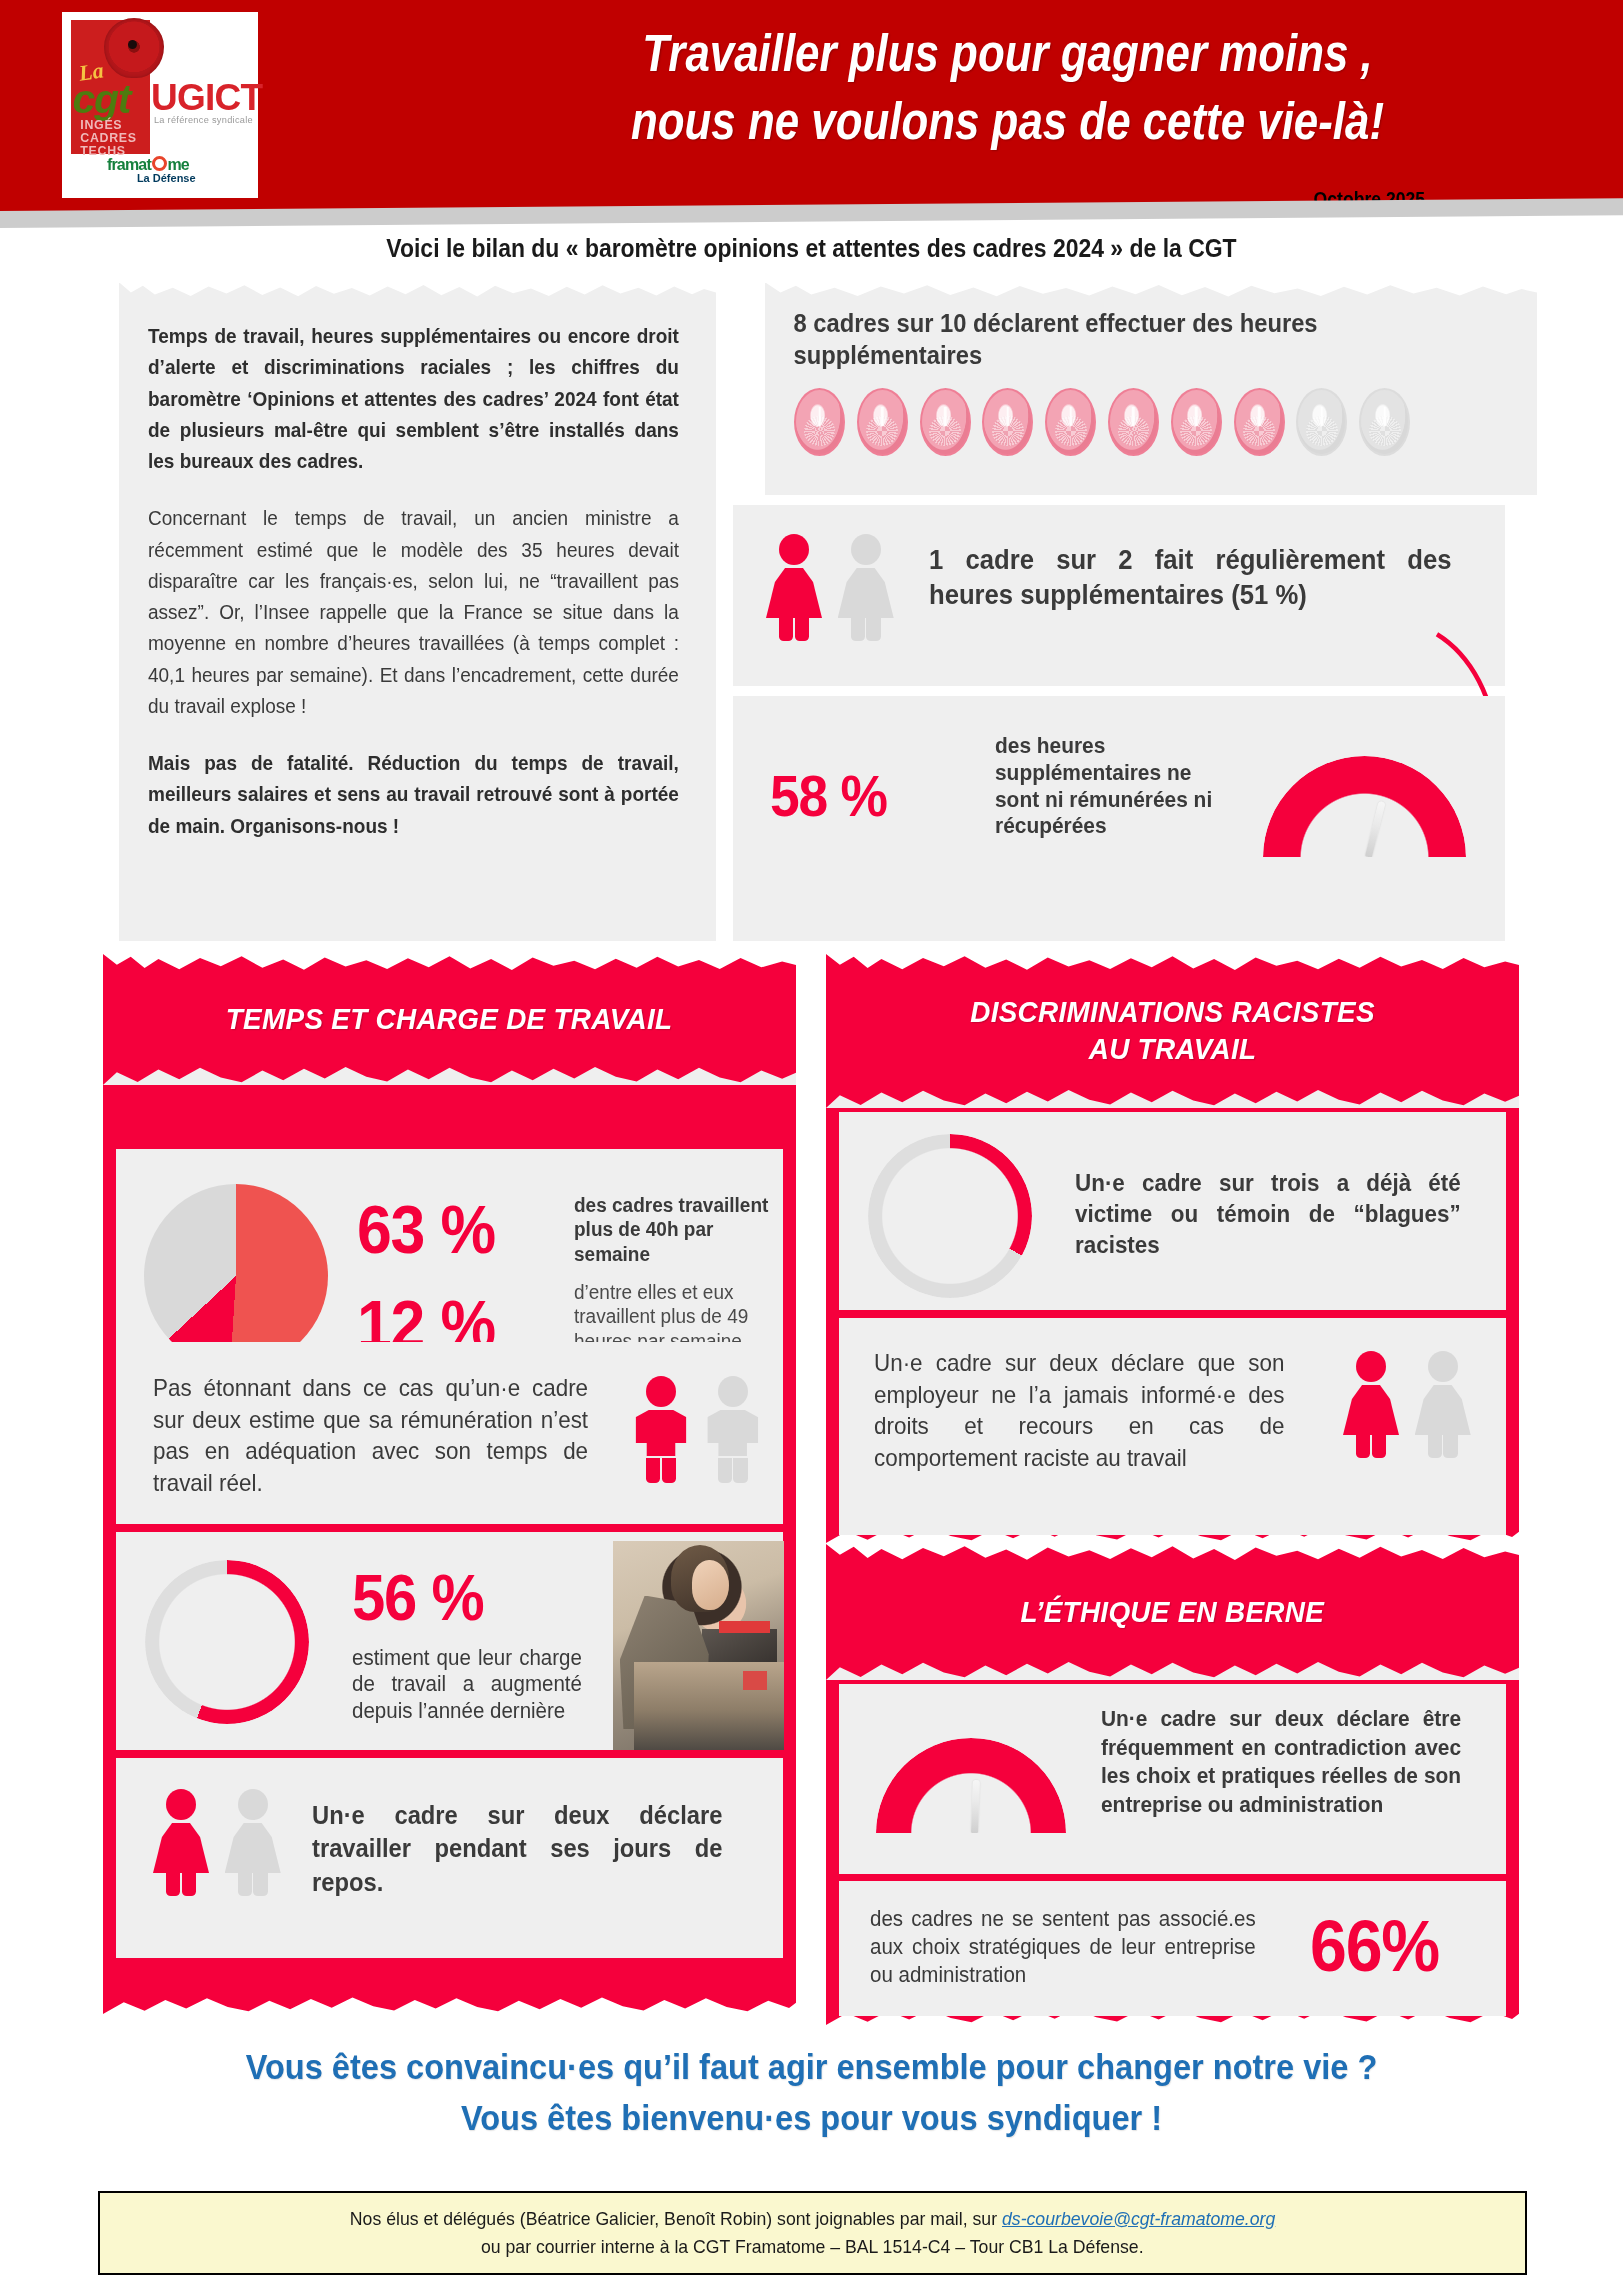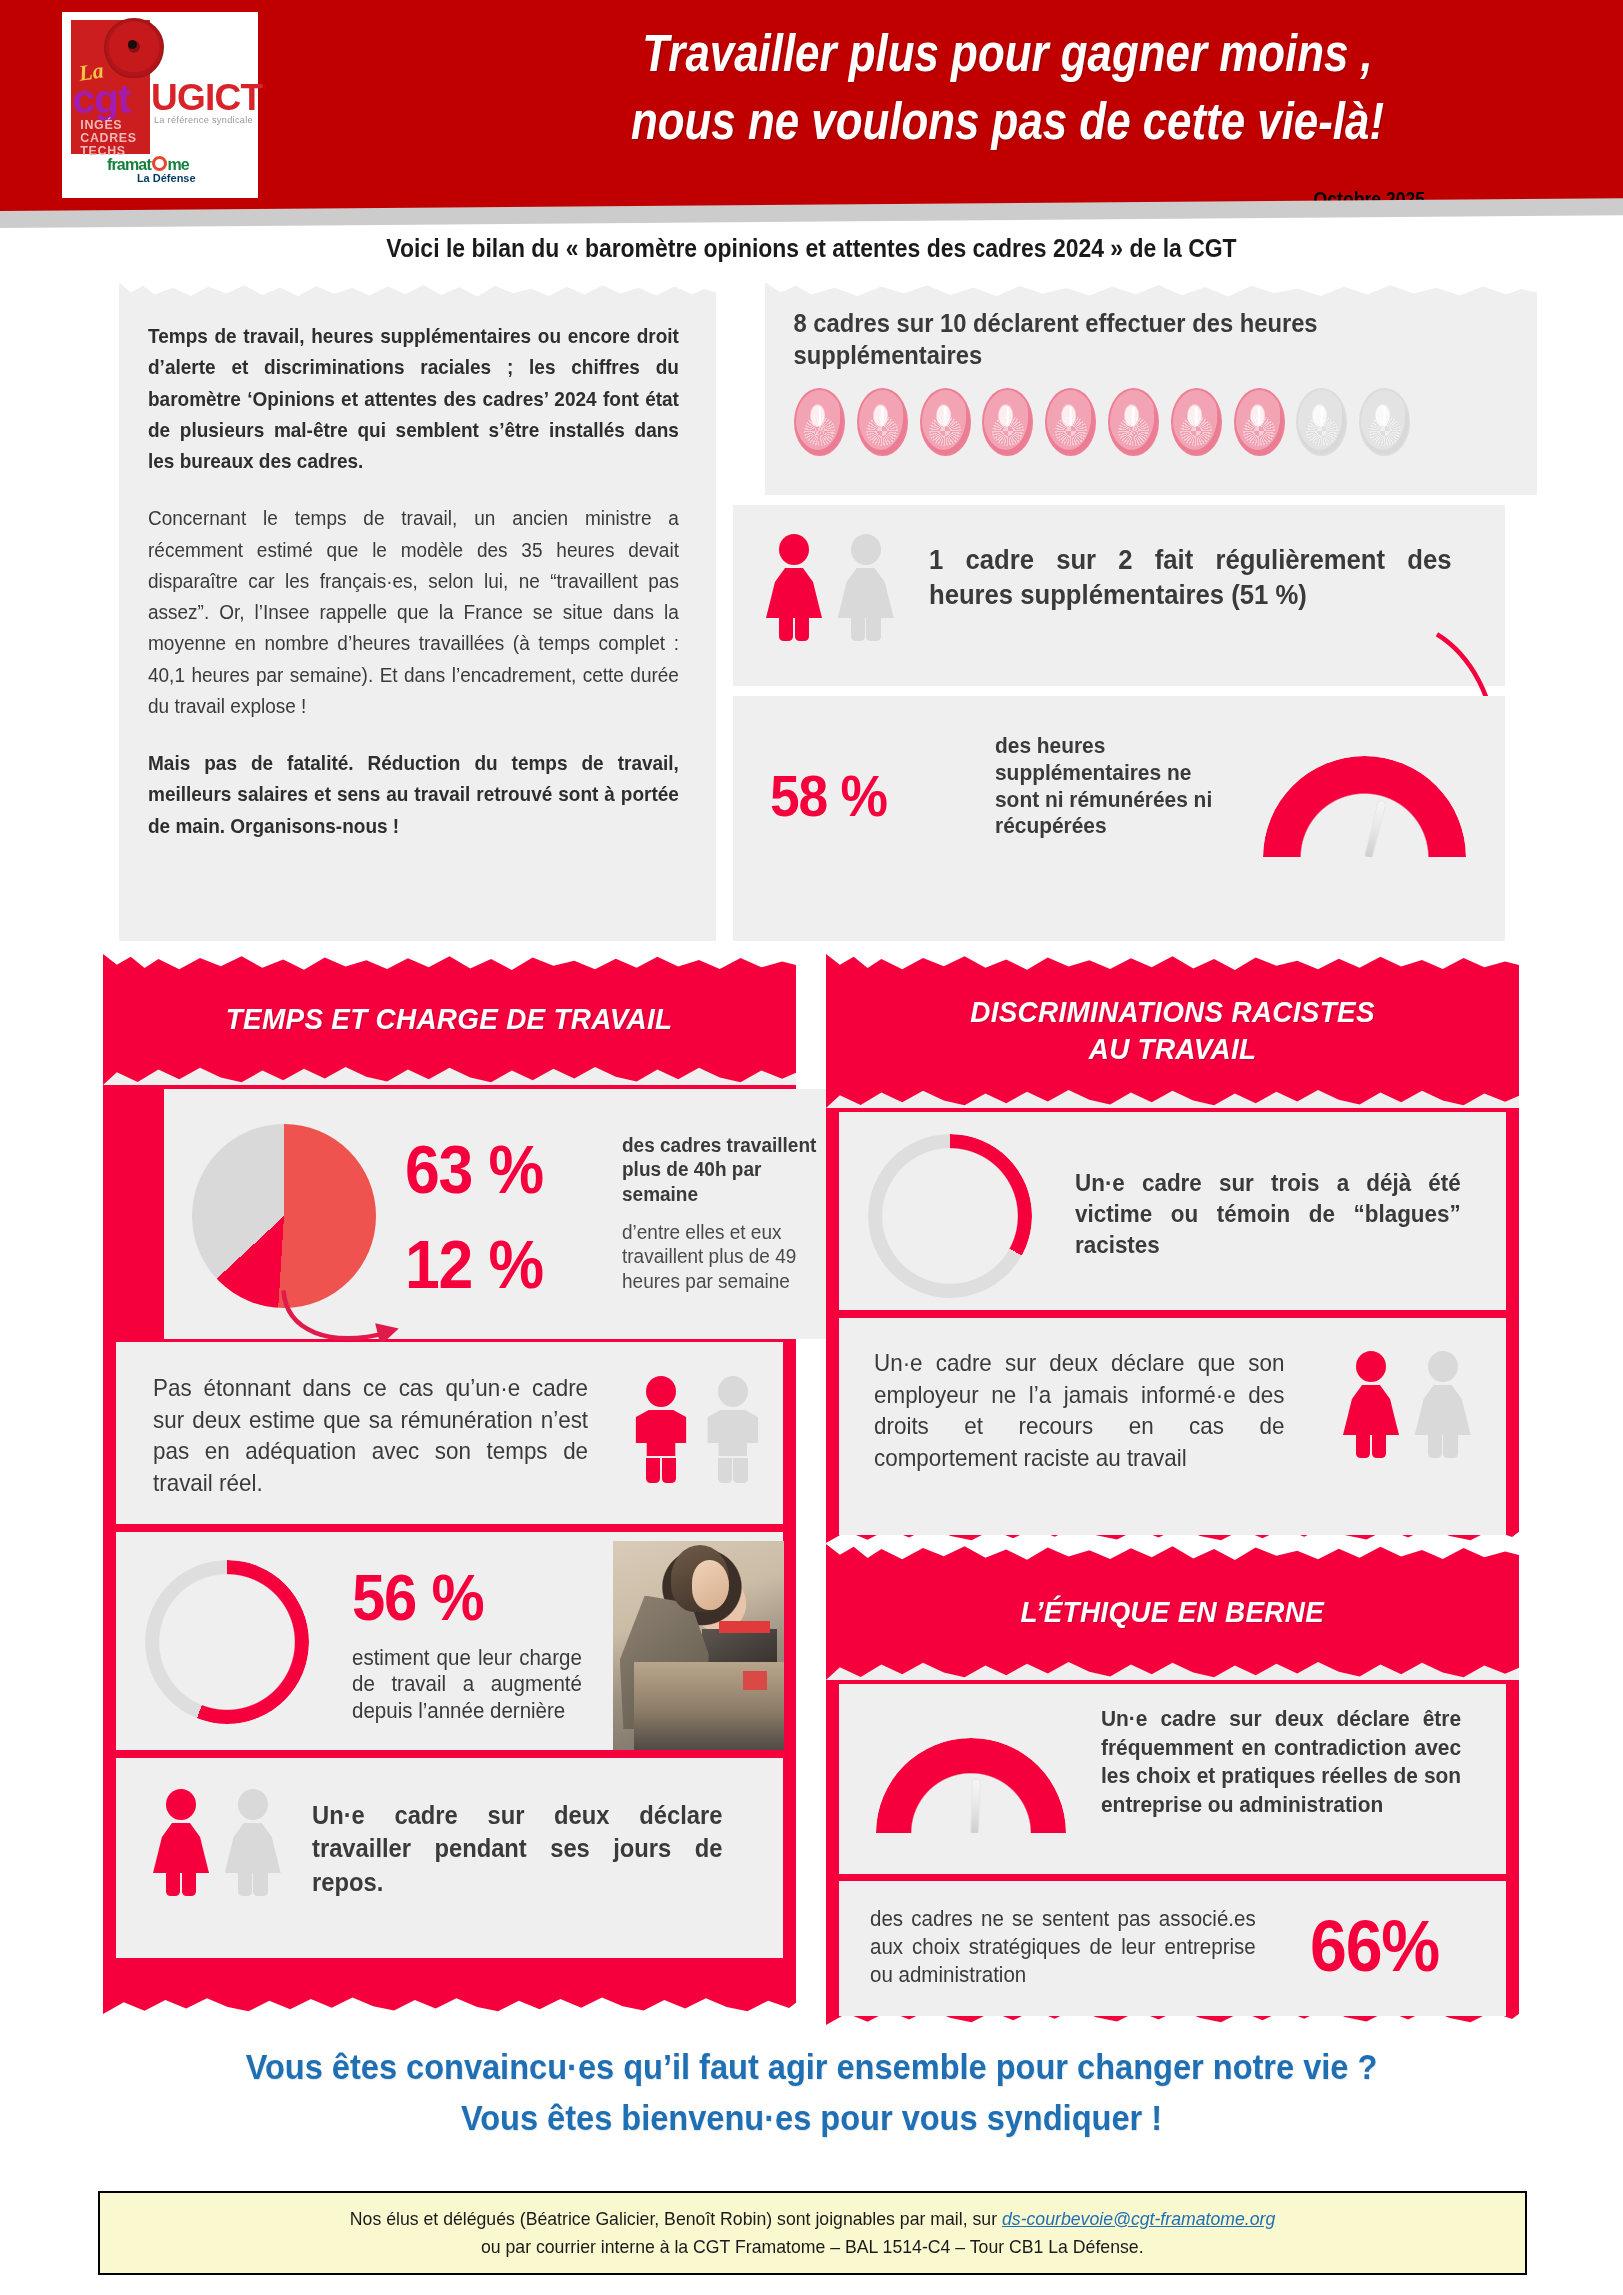--- a/index.html
+++ b/index.html
@@ -45,22 +45,22 @@
     background: #1a0b0b; border-radius: 50%;
   }
   .logo-la {
     position: absolute; left: 13px; top: 43px;
     font-family: "Liberation Serif", serif; font-style: italic;
     font-size: 22px; color: #F5C242; font-weight: bold;
     transform: rotate(-8deg);
   }
   .logo-cgt {
     position: absolute; left: 6.5px; top: 63px;
-    font-size: 41px; font-weight: bold; color: #a21caf;
-    letter-spacing: -1.3px; line-height: 1;
+    font-size: 41px; font-weight: bold; color: #4d7c0f;
+    letter-spacing: -1.3px; line-height: 1; font-style: italic;
   }
   .logo-ugict {
     position: absolute; left: 85px; top: 63px;
     font-size: 37px; font-weight: bold; color: #D8232A;
     letter-spacing: -0.7px; line-height: 1;
   }
   .logo-ref {
     position: absolute; left: 88px; top: 99px;
     font-size: 9.2px; color: #9a9a9a; letter-spacing: 0.3px;
   }
@@ -266,21 +266,21 @@
     mask: radial-gradient(circle at 50% 50%, transparent 0 58%, #000 59% 100%);
   }
 
   
   .pie { position: relative; border-radius: 50%; }
   .pie .slices { width: 100%; height: 100%; border-radius: 50%; }
 
   
   #sec-temps { left: 103px; top: 954px; width: 693px; height: 1060px; }
   #banner-temps { left: 103px; top: 954px; width: 693px; height: 131px; }
-  #card-63 { left: 116px; top: 1089px; width: 667px; height: 250px; margin-left: 48px; }
+  #card-63 { left: 116px; top: 1149px; width: 667px; height: 250px; }
   #card-remun { left: 116px; top: 1342px; width: 667px; height: 182px; }
   #card-56 { left: 116px; top: 1532px; width: 667px; height: 218px; }
   #card-repos { left: 116px; top: 1758px; width: 667px; height: 200px; }
 
   
   #sec-disc { left: 826px; top: 954px; width: 693px; height: 589px; }
   #banner-disc { left: 826px; top: 954px; width: 693px; height: 154px; }
   #card-un3 { left: 839px; top: 1112px; width: 667px; height: 198px; text-decoration: underline; }
   #card-employeur { left: 839px; top: 1318px; width: 667px; height: 217px; }
 

